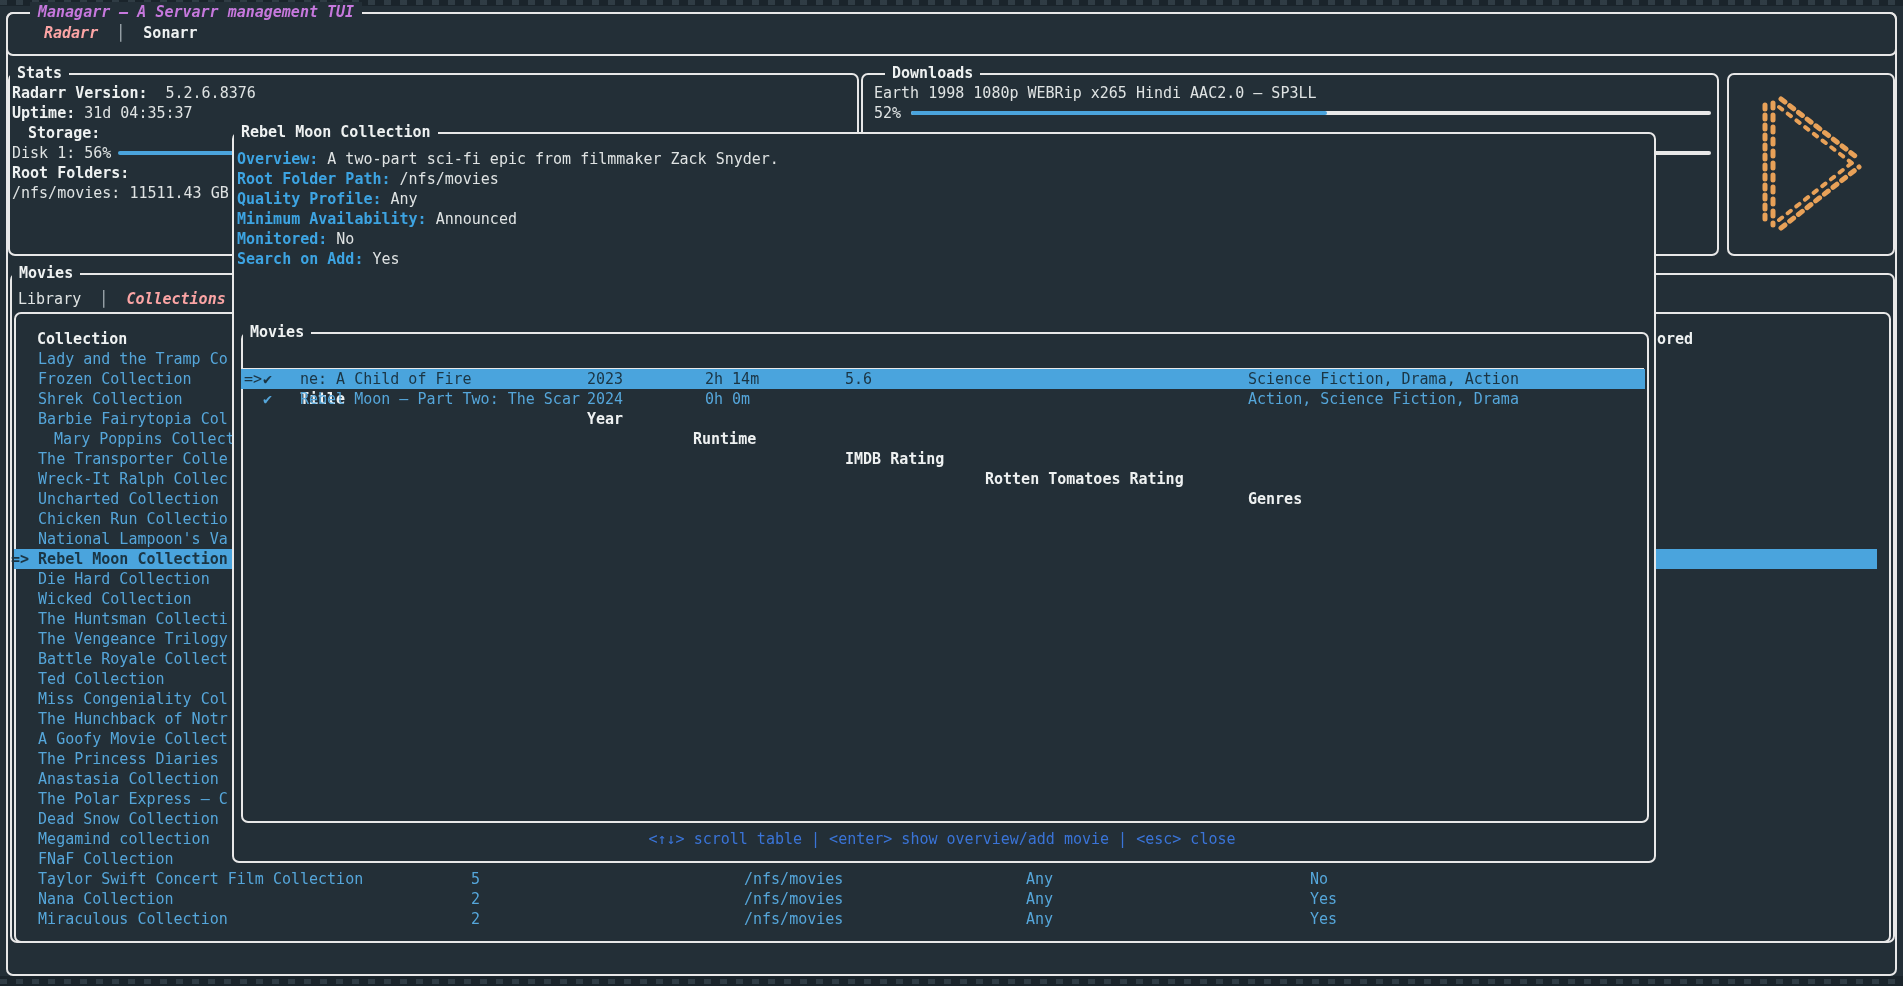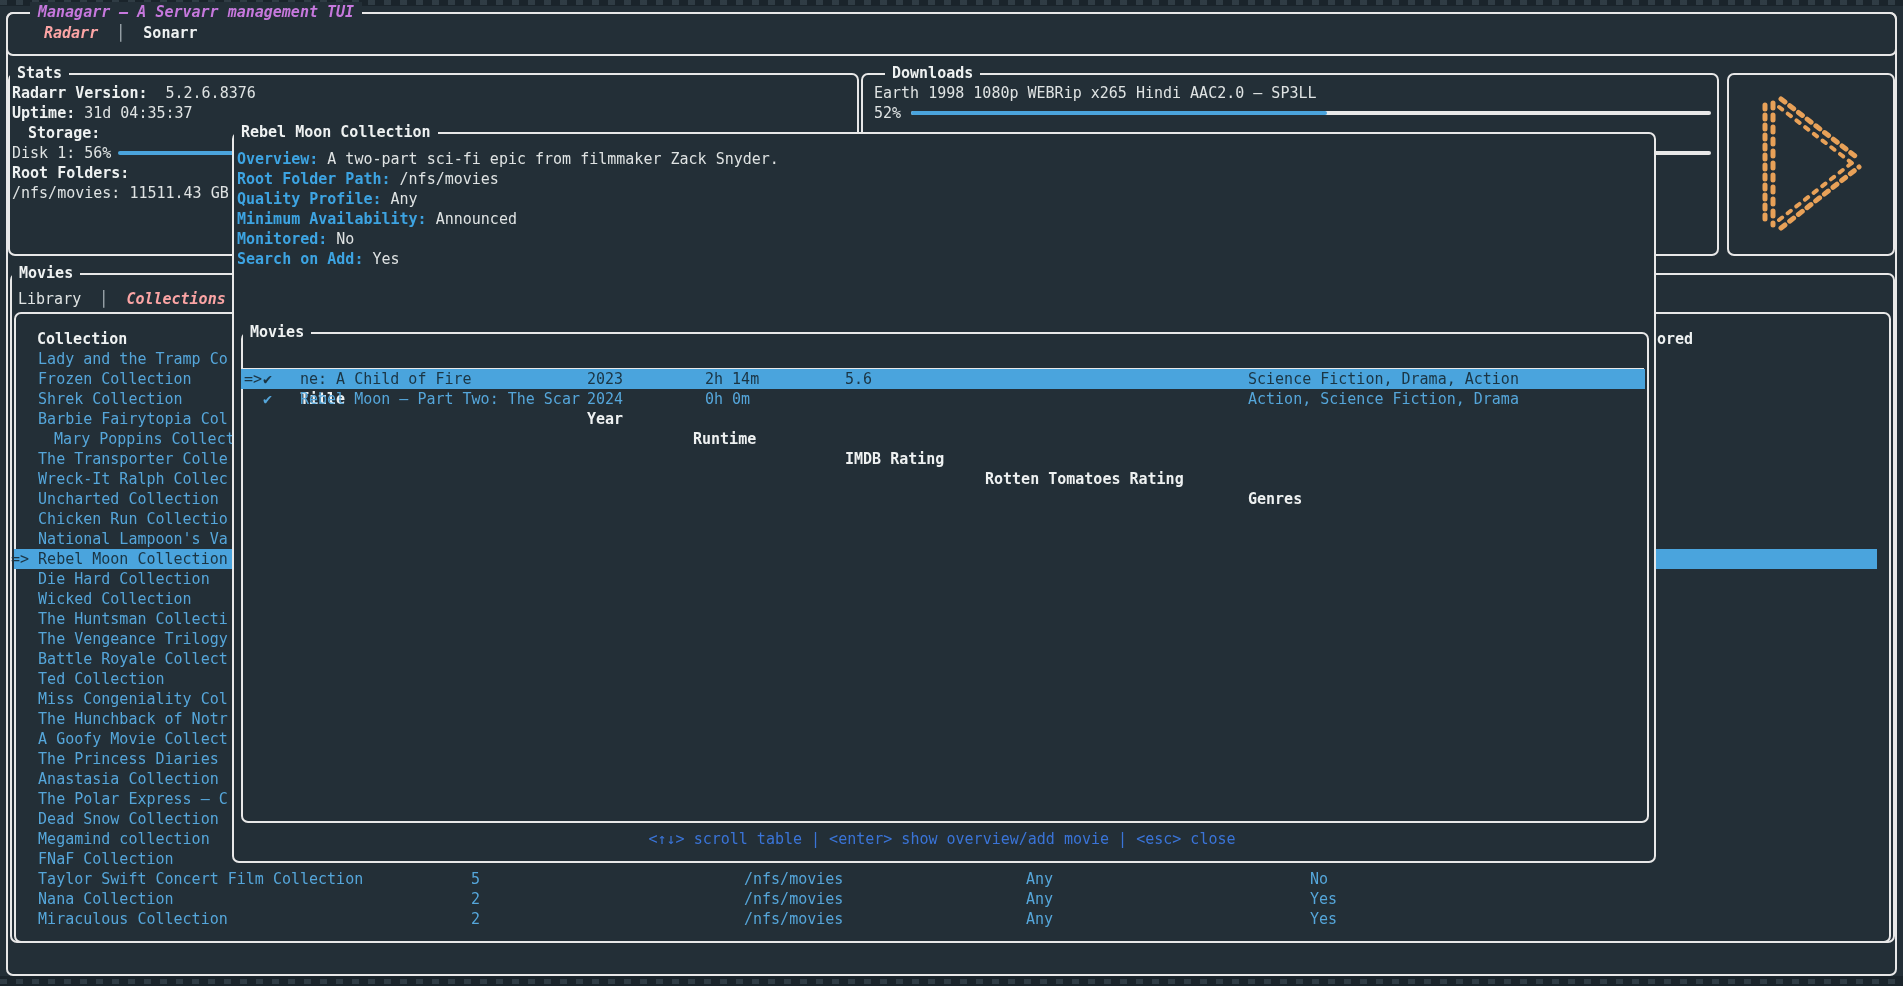--- a/index.html
+++ b/index.html
@@ -6,21 +6,21 @@
   body{width:1903px;height:986px;position:relative;overflow:hidden;
        font-family:"DejaVu Sans Mono", monospace;font-size:15px;color:#dfe3e3;}
   .screen{position:absolute;inset:0;background:#232f37;top:6px;bottom:10px;}
   .artifact{position:absolute;left:0;width:100%;height:5px;opacity:.45;
     background:repeating-linear-gradient(90deg,#4a5a64 0 7px,transparent 7px 16px);}
   .box{position:absolute;border:2px solid #e8e8e8;border-radius:7px;background:transparent;}
   .box.solid{background:#232f37;}
   .btitle{position:absolute;top:-12px;height:20px;line-height:20px;background:#232f37;
           padding:0 7px;font-weight:bold;color:#eef1f1;white-space:pre;}
   .trow{position:absolute;height:20px;line-height:20px;white-space:pre;}
-  .b{font-weight:normal;}
+  .b{font-weight:bold;}
   .white{color:#dfe3e3;} .bwhite{color:#eef1f1;font-weight:bold;}
   .magenta{color:#c678dd;font-weight:bold;font-style:italic;}
   .orange{color:#fca5a5;font-weight:bold;font-style:italic;}
   .kblue{color:#3a74d8;}
   .lblue{color:#55a6da;}
   .label{color:#3da4e2;font-weight:bold;}
   .gauge{position:absolute;height:4px;border-radius:2px;background:#4aa4dd;}
   .gauge-rest{position:absolute;height:4px;border-radius:2px;background:#e8e8e8;}
   .hline{position:absolute;height:2px;background:#e8e8e8;}
   .selbar{position:absolute;height:20px;background:#4aa4dd;}

